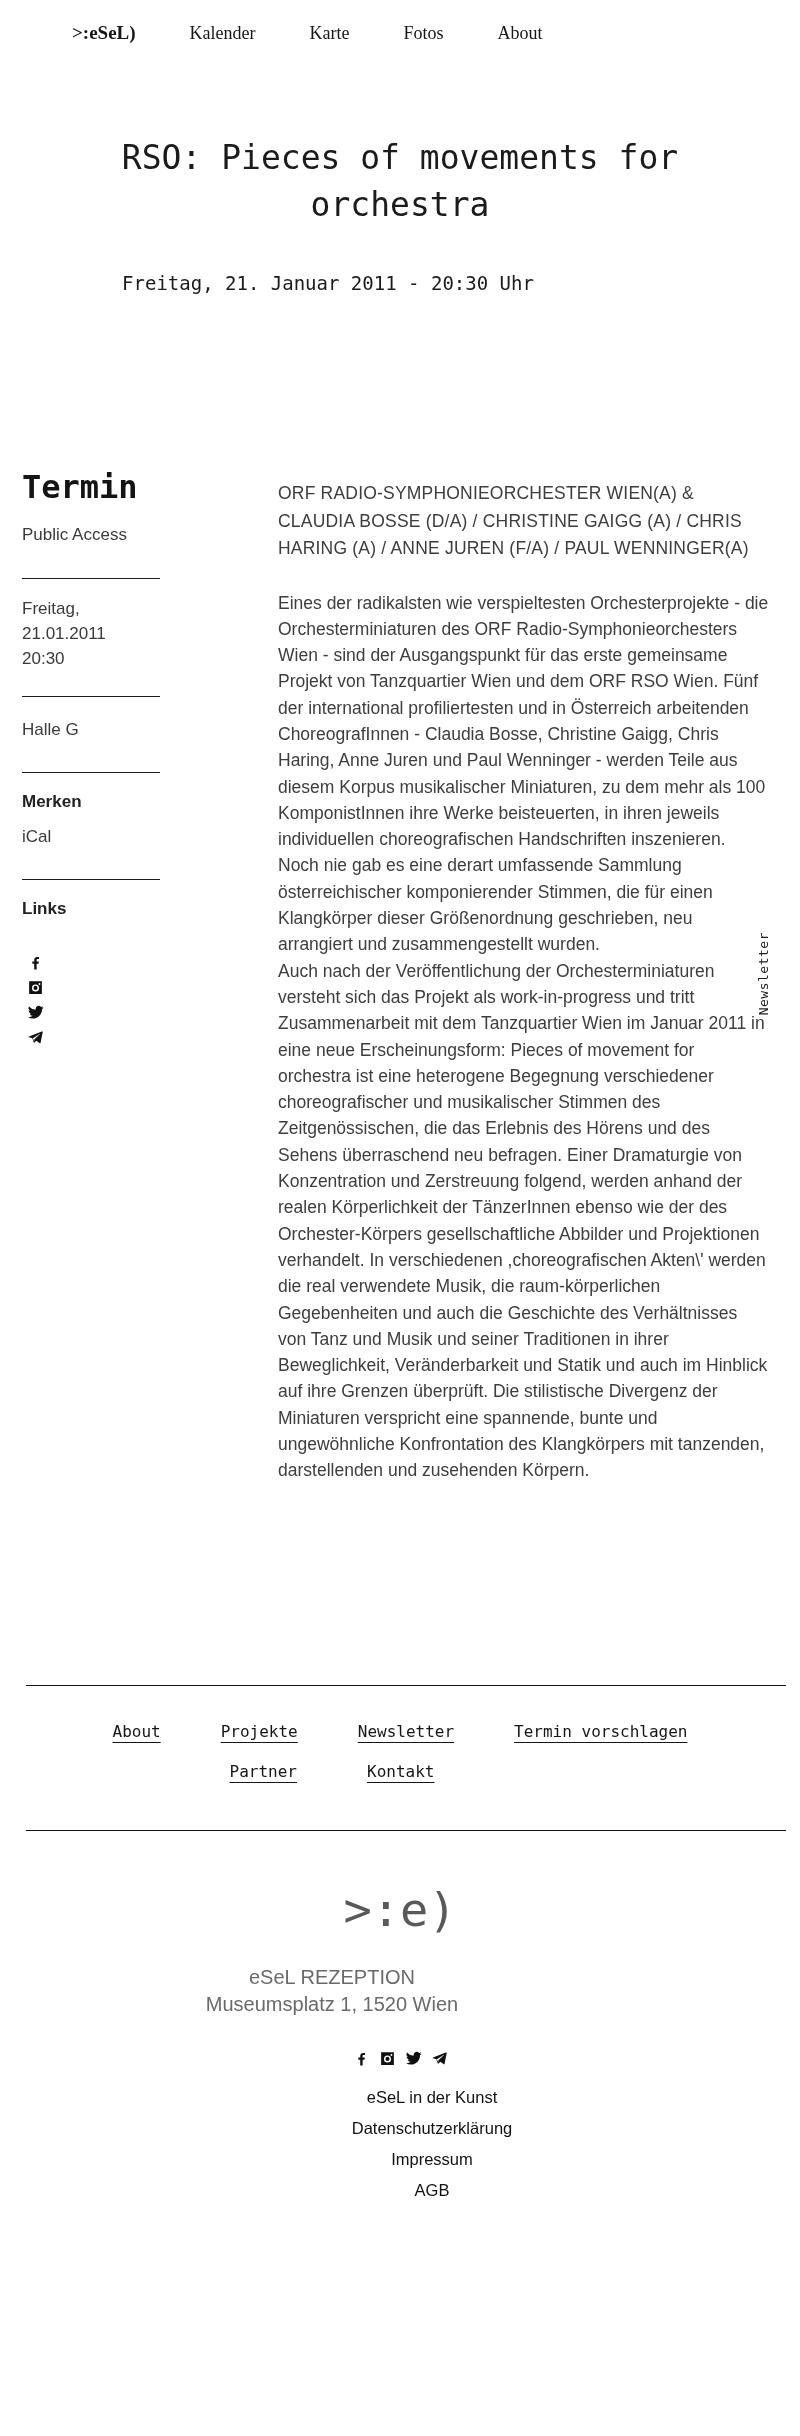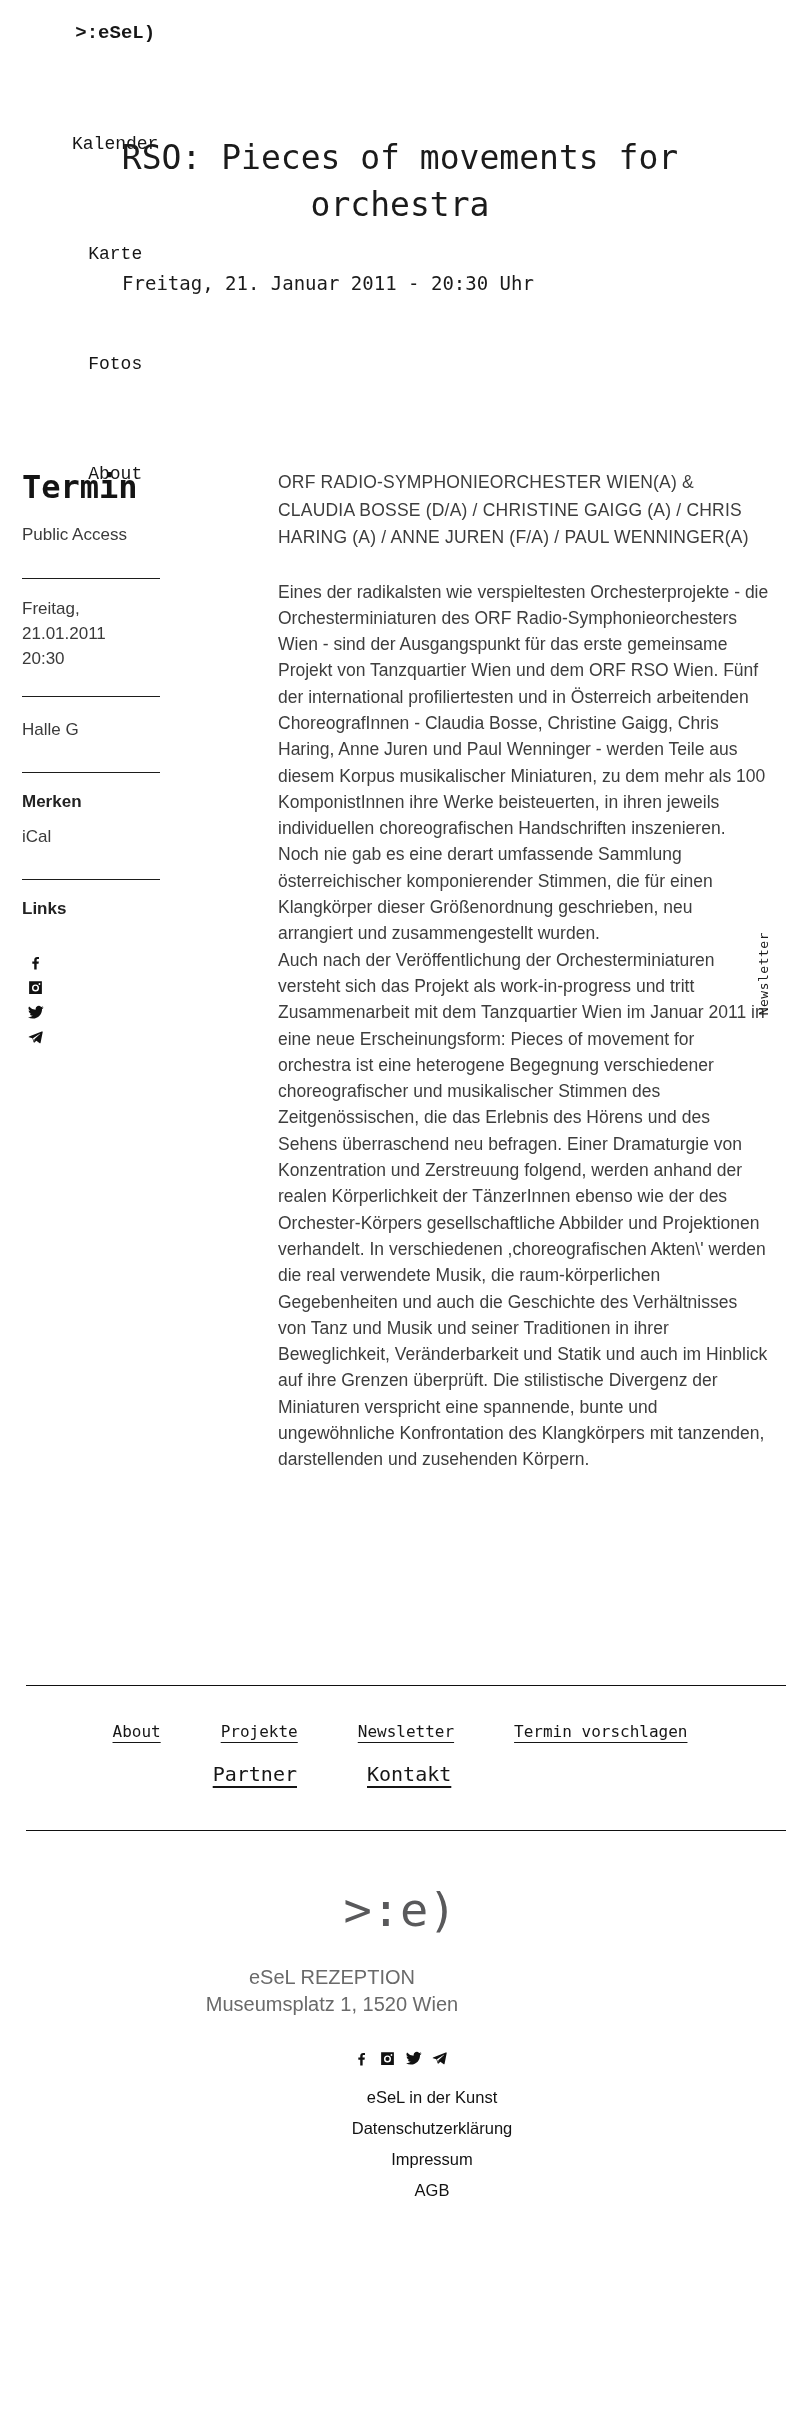--- a/index.html
+++ b/index.html
@@ -1,22 +1,22 @@
 <!DOCTYPE html>
 <html><head>
 <meta charset="utf-8">
 <style>
   html,body{margin:0;padding:0;background:#ffffff;}
   #page{position:relative;width:800px;height:2436px;background:#fff;overflow:hidden;
         font-family:"Liberation Sans",sans-serif;color:#1d1d1b;}
   .mono{font-family:"DejaVu Sans Mono",monospace;}
 
   
-  #topnav{position:absolute;left:72px;top:22px;display:flex;align-items:center;gap:90px;
-          font-family:Liberation Mono, monospace;font-size:18px;color:#161616;white-space:nowrap;flex-direction:column;}
+  #topnav{position:absolute;left:72px;top:22px;display:flex;align-items:center;gap:54px;
+          font-family:Liberation Serif, serif;font-size:18px;color:#161616;white-space:nowrap;}
   #topnav .logo{font-weight:bold;font-size:19px;cursor:pointer;}
   #topnav .navitem{cursor:pointer;}
 
   
   #event-title{position:absolute;top:134px;left:0;width:800px;text-align:center;margin:0;
                font-family:"DejaVu Sans Mono",monospace;font-weight:normal;font-size:33px;line-height:47px;color:#1b1b1b;}
   #event-title .inner{display:inline-block;max-width:600px;}
   #event-date{position:absolute;top:272px;left:0;width:656px;text-align:center;
               font-family:"DejaVu Sans Mono",monospace;font-size:19px;color:#1b1b1b;}
 
@@ -32,36 +32,36 @@
   .hr3{margin-top:31px !important;}
   #sidebar .lbl{margin-top:18px;line-height:22px;font-weight:bold;color:#222;}
   #sidebar .ical{margin-top:13px;line-height:22px;cursor:pointer;}
   .hr4{margin-top:31px !important;}
   #sidebar .socialcol{margin-top:34px;margin-left:5px;display:flex;flex-direction:column;gap:8px;}
   .sicon{width:17px;height:17px;cursor:pointer;display:block;}
   .sicon svg{width:17px;height:17px;display:block;fill:#111;}
 
   
   #main{position:absolute;left:278px;top:468px;width:492px;}
-  #main .lineup{font-size:17.5px;line-height:27.5px;letter-spacing:.2px;color:#3d3d3d;margin:1px 0 27px 0;}
+  #main .lineup{font-size:17.5px;line-height:27.5px;letter-spacing:.2px;color:#3d3d3d;margin:12px 0 27px 0;}
   #main p.body{font-size:17.5px;line-height:26.3px;color:#3d3d3d;margin:0;}
 
   
   #newsletter-tab{position:absolute;left:756px;top:932px;height:88px;width:22px;cursor:pointer;}
   #newsletter-tab span{display:inline-block;writing-mode:vertical-rl;transform:rotate(180deg);
      font-family:"DejaVu Sans Mono",monospace;font-size:13px;color:#1b1b1b;letter-spacing:.5px;}
 
   
   .rule{position:absolute;left:26px;width:760px;border:none;border-top:1px solid #111;margin:0;}
   #rule-top{top:1685px;}
   #rule-bottom{top:1830px;}
   #footer-nav-1{position:absolute;top:1722px;left:0;width:800px;display:flex;justify-content:center;gap:60px;
      font-family:"DejaVu Sans Mono",monospace;font-size:16px;color:#161616;white-space:nowrap;}
   #footer-nav-2{position:absolute;top:1762px;left:0;width:664px;display:flex;justify-content:center;gap:70px;
-     font-family:"DejaVu Sans Mono",monospace;font-size:20px;color:#161616;}
+     font-family:"DejaVu Sans Mono",monospace;font-size:16px;color:#161616;}
   .fnav{text-decoration:underline;text-underline-offset:5px;cursor:pointer;}
 
   
   #footer-logo{position:absolute;top:1882px;left:0;width:800px;text-align:center;
      font-family:"DejaVu Sans Mono",monospace;font-size:47px;color:#59595b;}
   #footer-org{position:absolute;top:1964px;left:0;width:664px;text-align:center;
      font-size:20px;line-height:26.5px;color:#6a6a6a;}
   #footer-icons{position:absolute;top:2050px;left:0;width:800px;display:flex;justify-content:center;gap:9px;}
   #footer-links{position:absolute;top:2082px;left:0;width:800px;text-align:center;
      font-size:16.5px;line-height:31px;color:#121212;padding-left:32px;}

